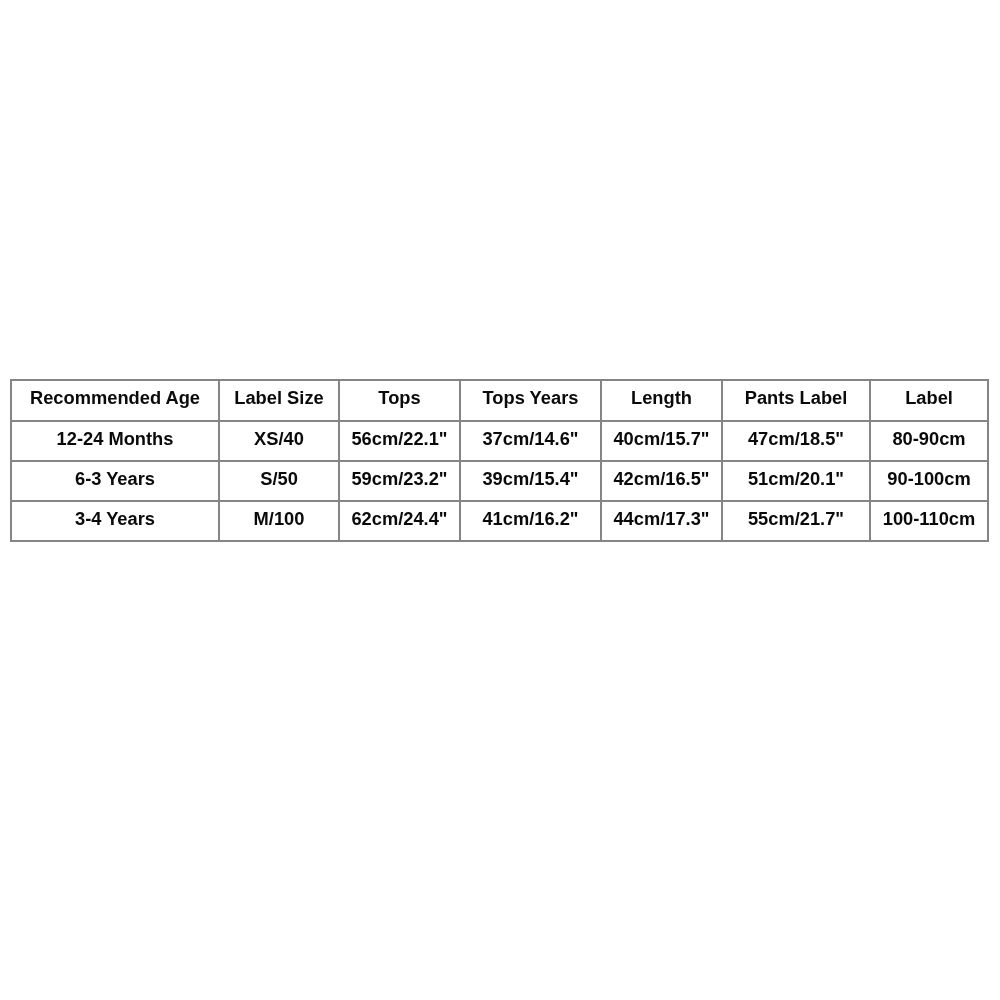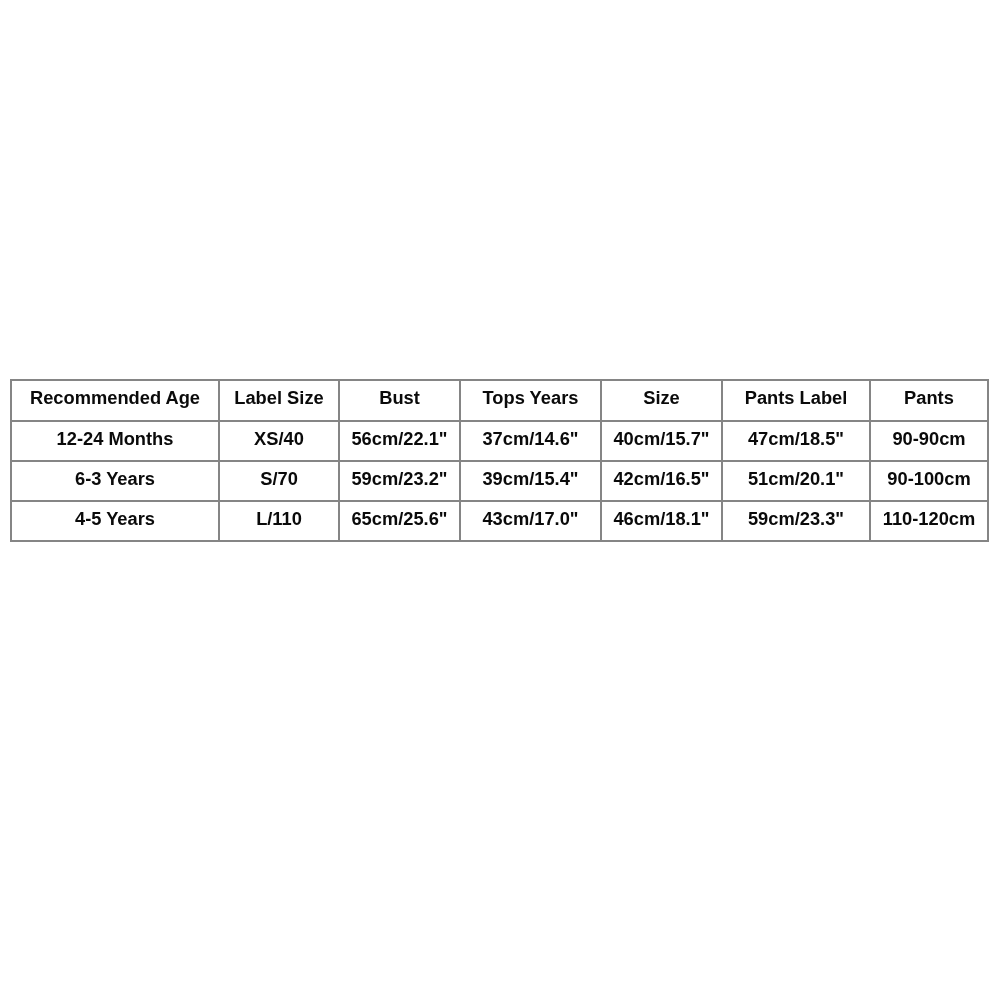--- a/index.html
+++ b/index.html
@@ -63,50 +63,50 @@
       <col class="c2">
       <col class="c3">
       <col class="c4">
       <col class="c5">
       <col class="c6">
     </colgroup>
     <thead>
       <tr>
         <th><span class="ct">Recommended Age</span></th>
         <th><span class="ct">Label Size</span></th>
-        <th><span class="ct">Bust</span></th>
+        <th><span class="ct">Tops</span></th>
         <th><span class="ct">Tops Years</span></th>
-        <th><span class="ct">Size</span></th>
+        <th><span class="ct">Length</span></th>
         <th><span class="ct">Pants Label</span></th>
-        <th><span class="ct">Pants</span></th>
+        <th><span class="ct">Label</span></th>
       </tr>
     </thead>
     <tbody>
       <tr>
         <td><span class="ct">12-24 Months</span></td>
         <td><span class="ct">XS/40</span></td>
         <td><span class="ct">56cm/22.1"</span></td>
         <td><span class="ct">37cm/14.6"</span></td>
         <td><span class="ct">40cm/15.7"</span></td>
         <td><span class="ct">47cm/18.5"</span></td>
-        <td><span class="ct">90-90cm</span></td>
+        <td><span class="ct">80-90cm</span></td>
       </tr>
       <tr>
         <td><span class="ct">6-3 Years</span></td>
-        <td><span class="ct">S/70</span></td>
+        <td><span class="ct">S/50</span></td>
         <td><span class="ct">59cm/23.2"</span></td>
         <td><span class="ct">39cm/15.4"</span></td>
         <td><span class="ct">42cm/16.5"</span></td>
         <td><span class="ct">51cm/20.1"</span></td>
         <td><span class="ct">90-100cm</span></td>
       </tr>
       <tr>
-        <td><span class="ct">4-5 Years</span></td>
-        <td><span class="ct">L/110</span></td>
-        <td><span class="ct">65cm/25.6"</span></td>
-        <td><span class="ct">43cm/17.0"</span></td>
-        <td><span class="ct">46cm/18.1"</span></td>
-        <td><span class="ct">59cm/23.3"</span></td>
-        <td><span class="ct">110-120cm</span></td>
+        <td><span class="ct">3-4 Years</span></td>
+        <td><span class="ct">M/100</span></td>
+        <td><span class="ct">62cm/24.4"</span></td>
+        <td><span class="ct">41cm/16.2"</span></td>
+        <td><span class="ct">44cm/17.3"</span></td>
+        <td><span class="ct">55cm/21.7"</span></td>
+        <td><span class="ct">100-110cm</span></td>
       </tr>
     </tbody>
   </table>
 </div>
 
 </body></html>

